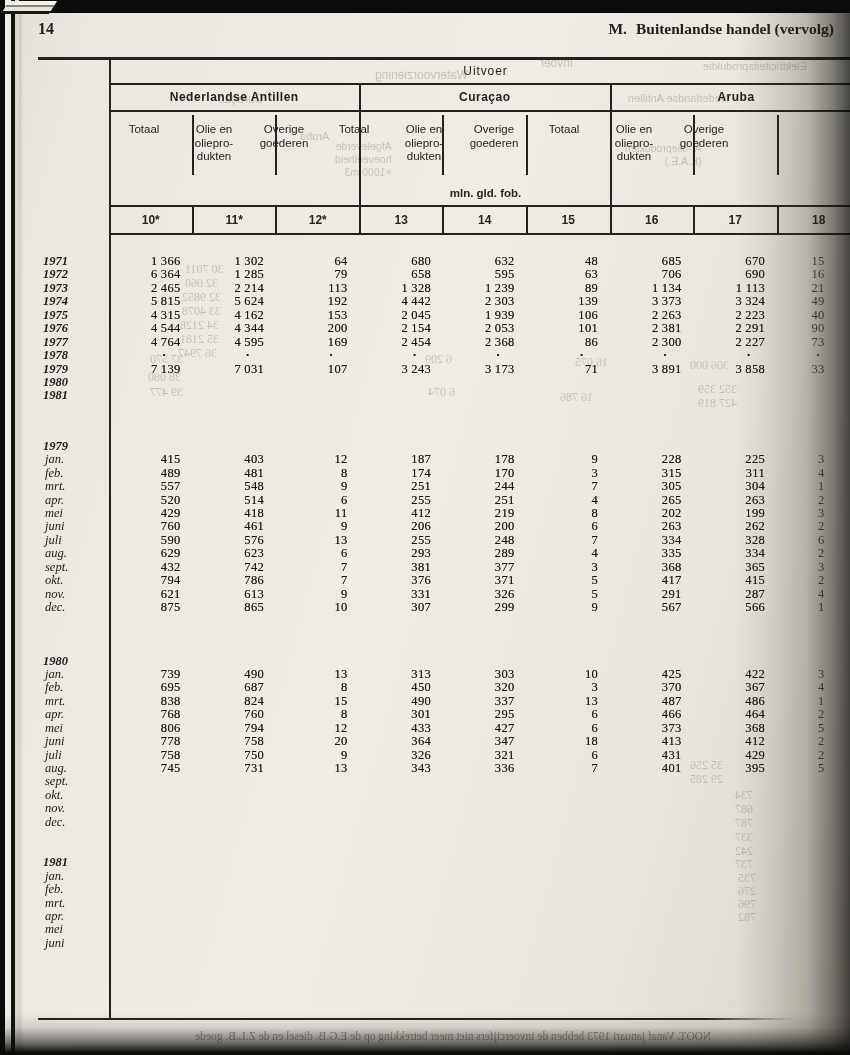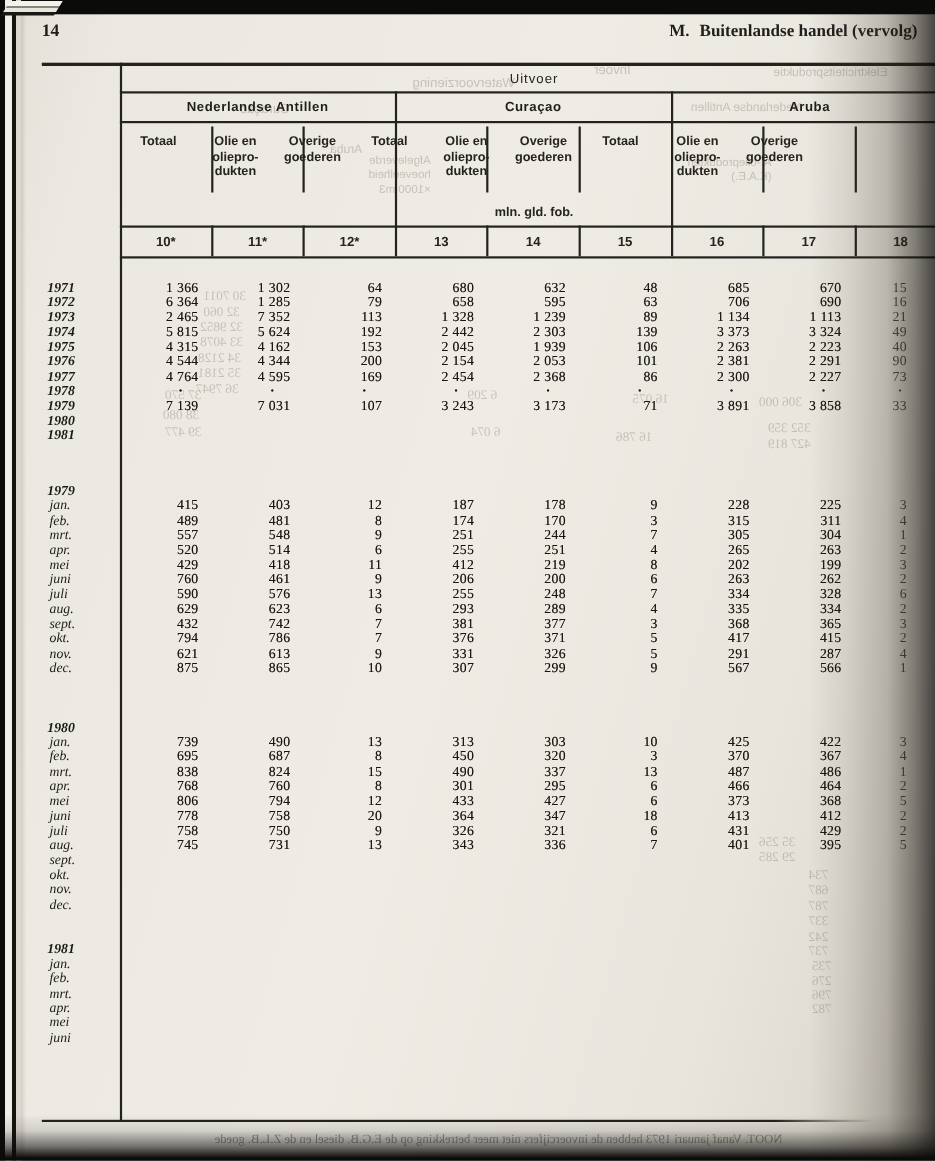--- a/index.html
+++ b/index.html
@@ -30,21 +30,21 @@
   .nsep{top:148px;height:28px;}
   .x1{left:154px;} .x2{left:237px;} .x4{left:404px;} .x5{left:488px;} .x7{left:655px;} .x8{left:739px;}
   
   .row-uitvoer{position:absolute;left:71px;top:3px;width:753px;height:22px;line-height:22px;text-align:center;
     font-family:"Liberation Sans",sans-serif;font-size:12px;letter-spacing:.9px;color:#26241f;}
   .row-groups{position:absolute;left:71px;top:29px;width:753px;height:23px;display:flex;}
   .gcell{height:23px;line-height:23px;text-align:center;font-family:"Liberation Sans",sans-serif;font-size:12px;font-weight:700;letter-spacing:.5px;}
   .g0,.g1{width:250.5px;} .g2{width:252px;}
   .row-subs{position:absolute;left:71px;top:58px;width:753px;display:flex;}
   .scell{width:70px;padding-top:8px;text-align:center;font-family:"Liberation Sans",sans-serif;
-    font-size:11.5px;font-weight:700;line-height:13.5px;white-space:pre-line;color:#26241f;}
+    font-size:11.5px;font-weight:400;line-height:13.5px;white-space:pre-line;color:#26241f;}
   .row-unit{position:absolute;left:71px;top:126px;width:753px;height:20px;line-height:20px;text-align:center;
     font-family:"Liberation Sans",sans-serif;font-size:11.5px;font-weight:700;color:#26241f;}
   .row-nums{position:absolute;left:71px;top:150px;width:753px;height:26px;display:flex;}
   .ncell{width:83.5px;text-align:center;line-height:26px;font-family:"Liberation Sans",sans-serif;font-size:12px;font-weight:700;color:#26241f;}
   
   .tbody{position:absolute;left:0;top:176px;width:824px;}
   .sec0{padding-top:22px;} .sec1{margin-top:37px;} .sec2{margin-top:40px;} .sec3{margin-top:27px;}
   .trow{display:flex;height:13.45px;line-height:13.45px;}
   .rlabel{width:71px;padding-left:5px;box-sizing:border-box;font-style:italic;font-size:12.5px;color:#1b1a16;white-space:nowrap;}
   .yl{font-weight:700;}
@@ -214,35 +214,35 @@
             <div class="val">658</div>
             <div class="val">595</div>
             <div class="val">63</div>
             <div class="val">706</div>
             <div class="val">690</div>
             <div class="val">16</div>
           </div>
           <div class="trow">
             <div class="rlabel yl">1973</div>
             <div class="val">2 465</div>
-            <div class="val">7 352</div>
+            <div class="val">2 214</div>
             <div class="val">113</div>
             <div class="val">1 328</div>
             <div class="val">1 239</div>
             <div class="val">89</div>
             <div class="val">1 134</div>
             <div class="val">1 113</div>
             <div class="val">21</div>
           </div>
           <div class="trow">
             <div class="rlabel yl">1974</div>
             <div class="val">5 815</div>
             <div class="val">5 624</div>
             <div class="val">192</div>
-            <div class="val">2 442</div>
+            <div class="val">4 442</div>
             <div class="val">2 303</div>
             <div class="val">139</div>
             <div class="val">3 373</div>
             <div class="val">3 324</div>
             <div class="val">49</div>
           </div>
           <div class="trow">
             <div class="rlabel yl">1975</div>
             <div class="val">4 315</div>
             <div class="val">4 162</div>

